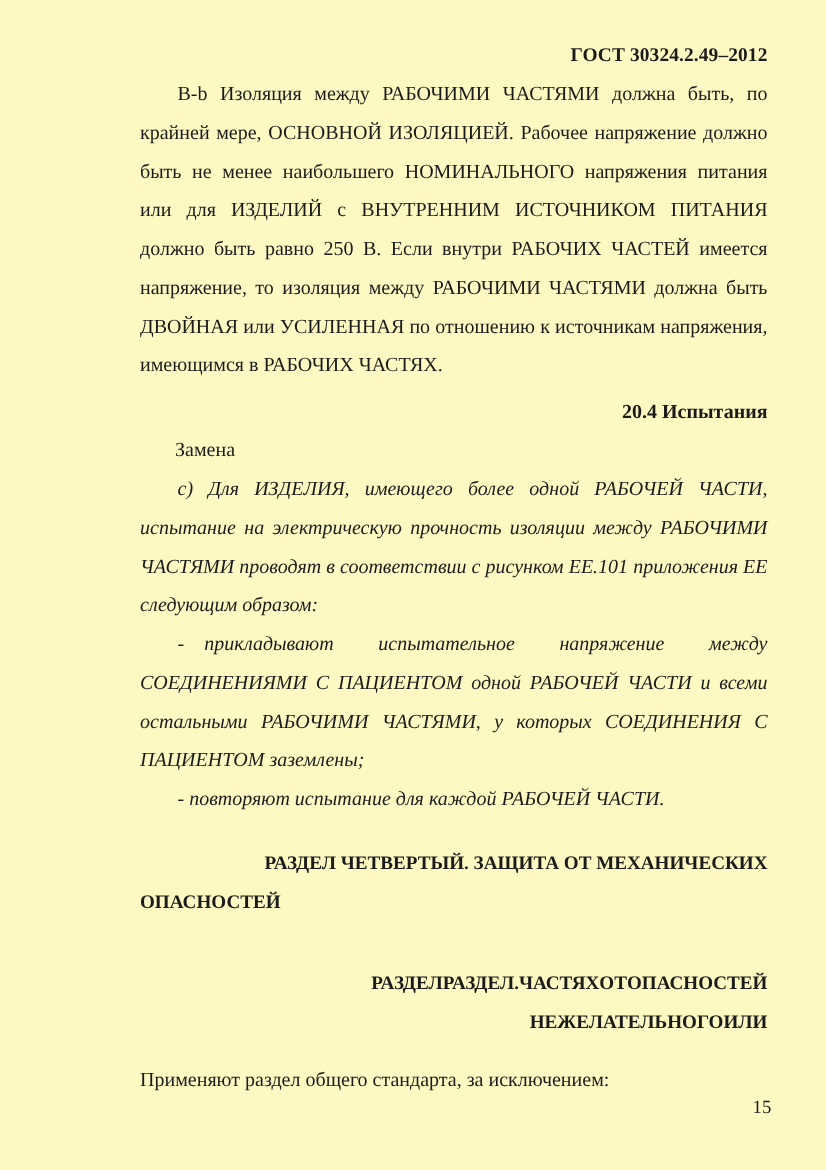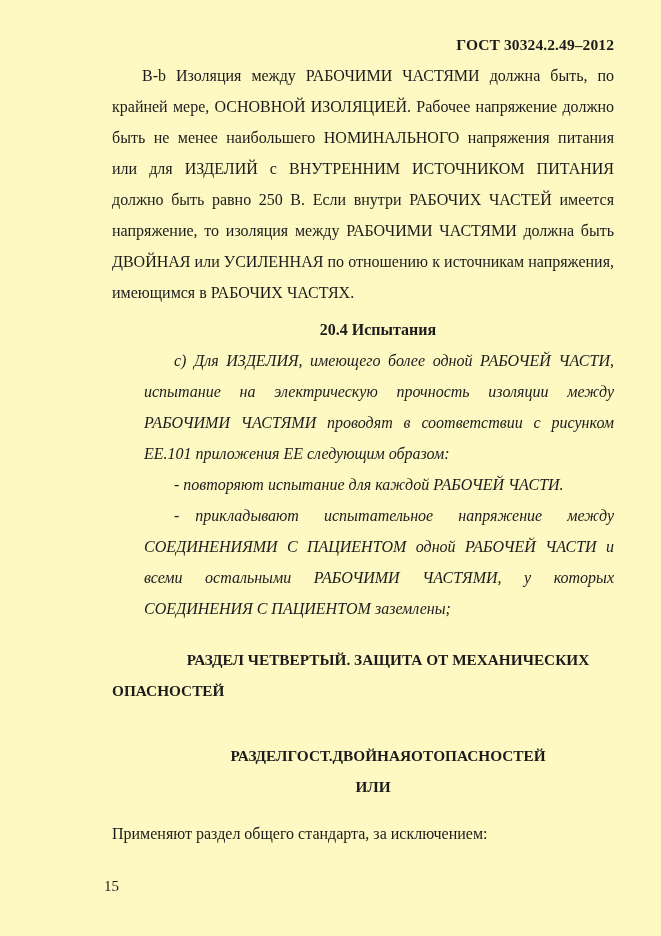--- a/index.html
+++ b/index.html
@@ -49,31 +49,30 @@
   }
   p.no-indent {
     text-indent: 0;
   }
   p.indent-sm {
     text-indent: 28px;
   }
   p.italic {
     font-style: italic;
     text-indent: 30px;
-    margin-left: 32px;
   }
   p.bold-head {
     font-weight: bold;
     text-indent: 30px;
-    text-align: center;
+    text-align: right;
   }
   
   .just-line {
     display: flex;
-    justify-content: center;
+    justify-content: flex-end;
     font-weight: bold;
     font-size: 15.3px;
     line-height: 31px;
     margin-left: 20px;
   }
   .just-line.first {
     padding-left: 30px;
   }
   .just-line span {
     white-space: nowrap;
@@ -83,69 +82,71 @@
     font-size: 15.3px;
     line-height: 31px;
     text-align: left;
   }
   .spacer-16 { height: 16px; }
   .spacer-18 { height: 18px; }
   .spacer-20 { height: 20px; }
   .spacer-6 { height: 6px; }
   .page-number {
     position: absolute;
-    left: 104px;
+    left: 115px;
     width: 502px;
     top: 878px;
-    text-align: left;
+    text-align: right;
     font-size: 15px;
   }
 </style>
 </head>
 <body>
 
 <div class="page">
 
   <div class="header">ГОСТ 30324.2.49–2012</div>
 
   <div class="content">
 
     <p class="body-just">B-b Изоляция между РАБОЧИМИ ЧАСТЯМИ должна быть, по крайней мере, ОСНОВНОЙ ИЗОЛЯЦИЕЙ. Рабочее напряжение должно быть не менее наибольшего НОМИНАЛЬНОГО напряжения питания или для ИЗДЕЛИЙ с ВНУТРЕННИМ ИСТОЧНИКОМ ПИТАНИЯ должно быть равно 250 В. Если внутри РАБОЧИХ ЧАСТЕЙ имеется напряжение, то изоляция между РАБОЧИМИ ЧАСТЯМИ должна быть ДВОЙНАЯ или УСИЛЕННАЯ по отношению к источникам напряжения, имеющимся в РАБОЧИХ ЧАСТЯХ.</p>
 
     <div class="spacer-6"></div>
 
     <p class="bold-head">20.4 Испытания</p>
 
+    <p class="indent-sm">Замена</p>
 
     <p class="italic">c) Для ИЗДЕЛИЯ, имеющего более одной РАБОЧЕЙ ЧАСТИ, испытание на электрическую прочность изоляции между РАБОЧИМИ ЧАСТЯМИ проводят в соответствии с рисунком ЕЕ.101 приложения ЕЕ следующим образом:</p>
 
+    <p class="italic">- прикладывают испытательное напряжение между СОЕДИНЕНИЯМИ С ПАЦИЕНТОМ одной РАБОЧЕЙ ЧАСТИ и всеми остальными РАБОЧИМИ ЧАСТЯМИ, у которых СОЕДИНЕНИЯ С ПАЦИЕНТОМ заземлены;</p>
+
     <p class="italic">- повторяют испытание для каждой РАБОЧЕЙ ЧАСТИ.</p>
-
-    <p class="italic">- прикладывают испытательное напряжение между СОЕДИНЕНИЯМИ С ПАЦИЕНТОМ одной РАБОЧЕЙ ЧАСТИ и всеми остальными РАБОЧИМИ ЧАСТЯМИ, у которых СОЕДИНЕНИЯ С ПАЦИЕНТОМ заземлены;</p>
 
     <div class="spacer-20"></div>
 
     <div class="just-line first">
       <span>РАЗДЕЛ ЧЕТВЕРТЫЙ. ЗАЩИТА ОТ МЕХАНИЧЕСКИХ</span>
     </div>
     <div class="plain-line">ОПАСНОСТЕЙ</div>
 
     <div class="spacer-16"></div>
 
 
     <div class="spacer-18"></div>
 
     <div class="just-line first">
       <span>РАЗДЕЛ</span>
-      <span>ГОСТ.</span>
-      <span>ДВОЙНАЯ</span>
+      <span>РАЗДЕЛ.</span>
+      <span>ЧАСТЯХ</span>
       <span>ОТ</span>
       <span>ОПАСНОСТЕЙ</span>
     </div>
     <div class="just-line">
+      <span>НЕЖЕЛАТЕЛЬНОГО</span>
       <span>ИЛИ</span>
     </div>
 
     <div class="spacer-16"></div>
 
     <p class="no-indent">Применяют раздел общего стандарта, за исключением:</p>
 
   </div>
 
   <div class="page-number">15</div>

